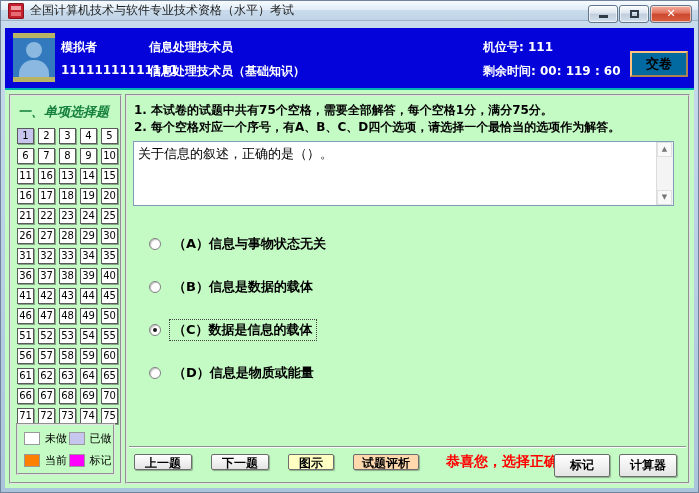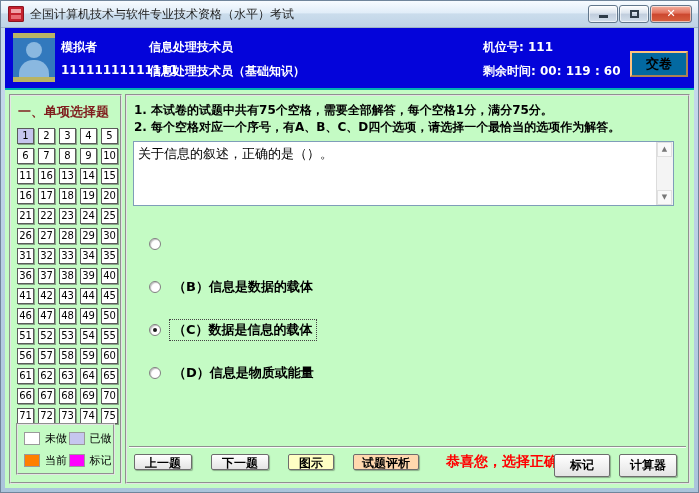--- a/index.html
+++ b/index.html
@@ -1,19 +1,19 @@
 <!DOCTYPE html>
 <html><head>
 <meta charset="utf-8">
 <style>
   html,body{margin:0;padding:0;}
   body{width:699px;height:493px;overflow:hidden;font-family:"DejaVu Sans","Liberation Sans",sans-serif;}
   .window{position:absolute;inset:0;background:linear-gradient(#c9dcee,#aac4db);border:1px solid #70859b;box-sizing:border-box;}
   
-  .titlebar{position:absolute;top:0;left:0;right:0;height:27px;display:flex;align-items:center;
+  .titlebar{position:absolute;top:0;left:0;right:0;height:20px;display:flex;align-items:center;
     background:linear-gradient(#f7fbff,#e1edf8 45%,#cadcec 50%,#bfd3e6);border-bottom:1px solid #9fb4c7;box-sizing:border-box;padding-left:7px;}
   .app-icon{width:16px;height:16px;background:#c4212e;border-radius:2px;position:relative;flex:0 0 auto;box-shadow:0 0 0 1px #8c1420 inset;}
   .app-icon::before{content:"";position:absolute;left:3px;top:3px;width:10px;height:4px;background:#f0a0a6;}
   .app-icon::after{content:"";position:absolute;left:3px;top:9px;width:10px;height:4px;background:#e86b74;}
   .title-text{font-size:12px;color:#1c1c1c;margin-left:6px;white-space:nowrap;}
   .winbtns{position:absolute;right:6px;top:4px;display:flex;gap:1px;}
   .winbtn{width:30px;height:18px;border:1px solid #62778c;border-radius:3px;box-sizing:border-box;position:relative;
     background:linear-gradient(#fefefe,#dbe4ee 45%,#c0cddd 50%,#d3dfeb);box-shadow:0 0 0 1px rgba(255,255,255,.6) inset;}
   .winbtn.close{width:42px;background:linear-gradient(#f4b0a0,#e2705a 45%,#cc472f 50%,#d8603f);color:#fff;
     font-size:11px;font-weight:bold;text-align:center;line-height:16px;}
@@ -24,21 +24,21 @@
   .examheader .hd{position:absolute;color:#fff;font-size:12px;font-weight:bold;white-space:nowrap;}
   .avatar{position:absolute;left:8px;top:5px;width:42px;height:49px;background:#3279bd;border-top:5px solid #b9b464;border-bottom:5px solid #b9b464;box-sizing:border-box;overflow:hidden;}
   .avatar .head{position:absolute;left:13px;top:4px;width:16px;height:16px;border-radius:50%;background:#8ab8e0;}
   .avatar .body{position:absolute;left:6px;top:22px;width:30px;height:22px;border-radius:14px 14px 0 0;background:#8ab8e0;}
   .submit-btn{position:absolute;right:6px;top:23px;width:58px;height:26px;background:#0369a1;border:2px outset #ffc27d;
     color:#000;font-size:13px;font-weight:bold;text-align:center;line-height:22px;box-sizing:border-box;cursor:pointer;}
   
   .content{position:absolute;top:89px;left:4px;right:4px;bottom:4px;background:#c4fbc4;}
   .panel{position:absolute;border:2px groove #e4e4e4;box-sizing:border-box;background:#c4fbc4;}
   .nav-panel{left:4px;top:4px;width:113px;bottom:4px;}
-  .section-title{color:#7f1d1d;font-size:13px;font-weight:bold;padding:7px 0 7px 7px;white-space:nowrap;}
+  .section-title{color:#15803d;font-size:13px;font-weight:bold;padding:7px 0 7px 7px;white-space:nowrap;font-style:italic;}
   .qgrid{display:grid;grid-template-columns:repeat(5,17px);grid-auto-rows:16px;gap:4px;padding:0 0 0 6px;}
   .qbtn{width:17px;height:16px;padding:0;font-family:inherit;font-size:10px;line-height:14px;color:#000;background:#fff;
     border:1px solid #5a5a5a;box-shadow:1px 1px 0 rgba(60,60,60,.45);box-sizing:border-box;text-align:center;cursor:pointer;}
   .qbtn.done{background:#c6c6ef;}
   .legend{position:absolute;left:5px;right:5px;bottom:7px;height:52px;border:2px groove #e4e4e4;box-sizing:border-box;
     display:grid;grid-template-columns:1fr 1fr;align-items:center;padding:2px 0 2px 6px;}
   .legend-item{display:flex;align-items:center;gap:5px;}
   .swatch{width:16px;height:13px;border:1px solid #9a9a9a;box-sizing:border-box;flex:0 0 auto;}
   .legend-label{font-size:11px;color:#000;}
   
@@ -208,20 +208,21 @@
       <div class="qbox">
         <div class="qtext">关于信息的叙述，正确的是（）。</div>
         <div class="sbar">
           <div class="sbtn up">▲</div>
           <div class="sbtn down">▼</div>
         </div>
       </div>
       <div class="options">
           <div class="option">
             <span class="radio"></span>
+            <span class="opt-label">（A）信息与事物状态无关</span>
           </div>
           <div class="option">
             <span class="radio"></span>
             <span class="opt-label">（B）信息是数据的载体</span>
           </div>
           <div class="option">
             <span class="radio sel"></span>
             <span class="opt-label focus">（C）数据是信息的载体</span>
           </div>
           <div class="option">

